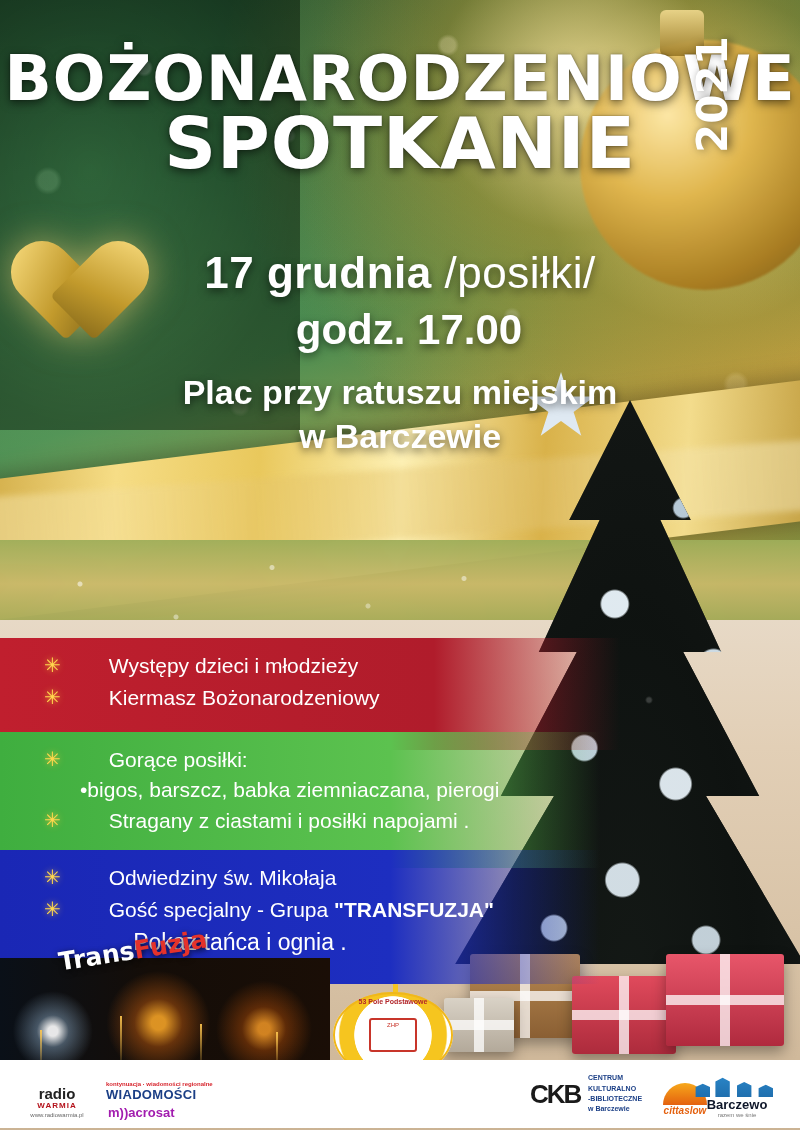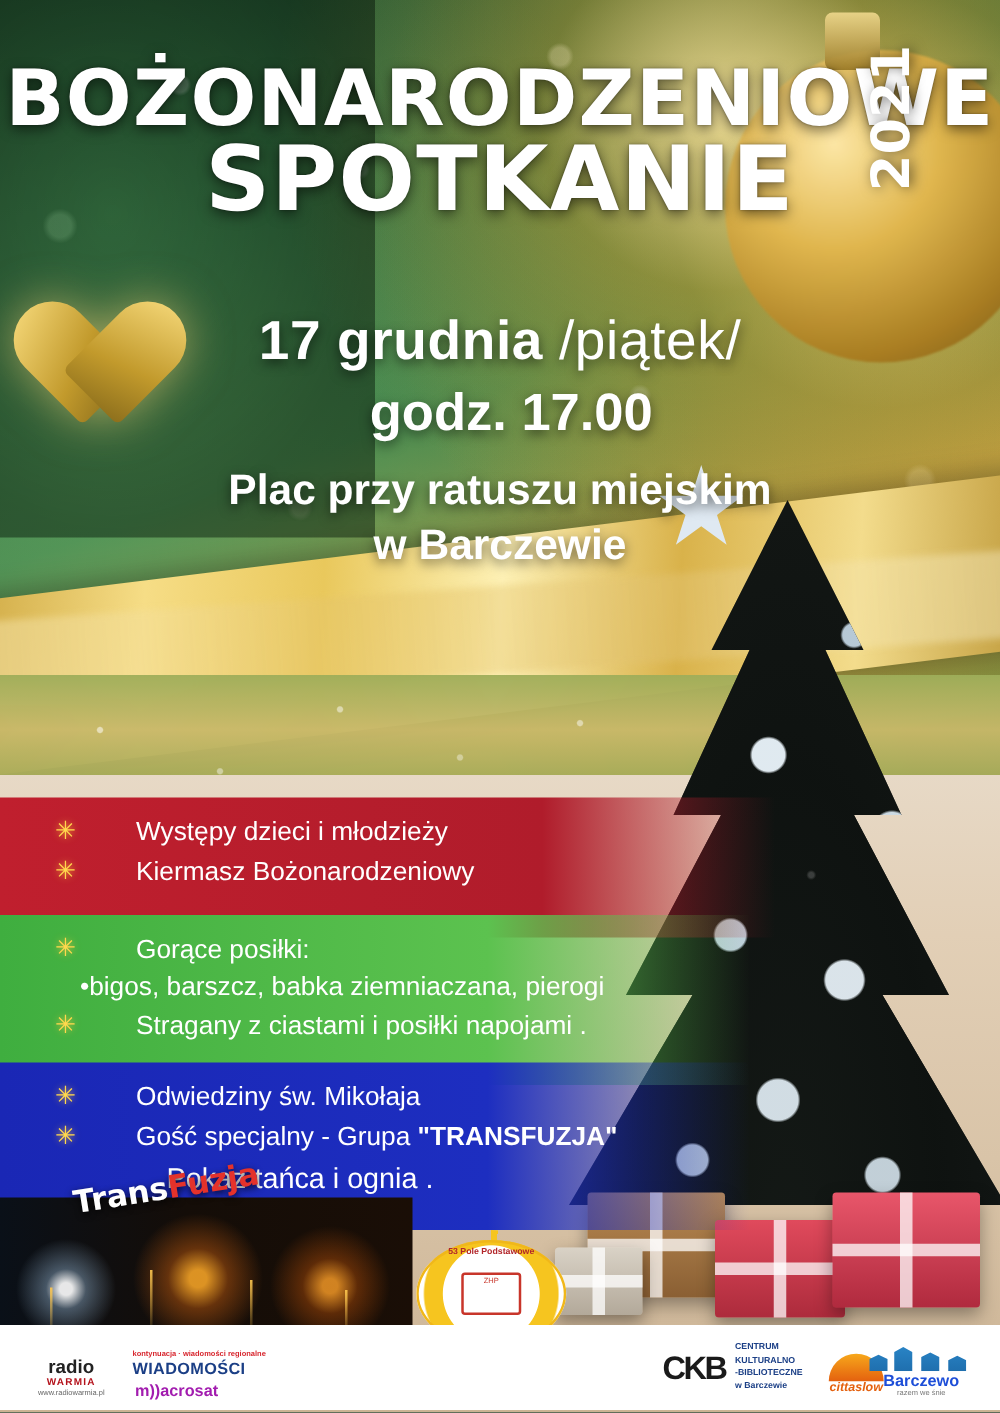--- a/index.html
+++ b/index.html
@@ -191,21 +191,21 @@
     top:850px;width:600px;height:110px;
     background:linear-gradient(90deg,#1a27b5 0%, #1d2ec0 65%, rgba(29,46,192,0) 100%);
   }
   .row{display:flex;align-items:flex-start;gap:10px;padding:2px 0 2px 44px;}
   .star{
     flex:0 0 auto;color:#ffd84d;font-size:20px;line-height:1.3;
     text-shadow:0 0 6px rgba(255,200,60,.8);
   }
   .row .txt{font-size:21px;line-height:1.35;margin-left:38px;}
   .row .txt b{font-weight:bold;}
-  .sub-dot{font-size:21px;padding-left:64px;line-height:1.35;}
+  .sub-dot{font-size:21px;padding-left:64px;line-height:1.35;margin-left:16px;}
   .center-note{font-size:23px;text-align:center;padding-right:120px;margin-top:2px;}
 
   
   .fire-strip{
     position:absolute;left:0;top:958px;width:330px;height:118px;
     background:
       radial-gradient(circle at 16% 62%, rgba(255,255,255,.9) 0 5px, rgba(180,220,255,.35) 16px, rgba(0,0,0,0) 40px),
       radial-gradient(circle at 48% 55%, rgba(255,170,40,.85) 0 7px, rgba(255,120,20,.35) 24px, rgba(0,0,0,0) 52px),
       radial-gradient(circle at 80% 60%, rgba(255,160,40,.8) 0 6px, rgba(255,110,10,.3) 22px, rgba(0,0,0,0) 48px),
       linear-gradient(90deg,#0a1018,#140d08 45%,#1a0e06 100%);
@@ -236,21 +236,21 @@
   .logo-acrosat{left:108px;bottom:8px;font-size:13px;color:#a21caf;font-weight:bold;}
   .logo-ckb{left:530px;bottom:18px;font-size:26px;font-weight:bold;color:#1a1a1a;letter-spacing:-2px;}
   .logo-ckb-txt{left:588px;bottom:14px;font-size:7px;font-weight:bold;color:#1b3f86;line-height:1.45;}
   .logo-citta{left:652px;bottom:12px;text-align:center;width:66px;}
   .logo-citta .sun{width:44px;height:22px;margin:0 auto;border-radius:22px 22px 0 0;background:linear-gradient(180deg,#f7a81b,#e4610f);}
   .logo-citta .nm{font-size:10px;font-style:italic;color:#e4610f;font-weight:bold;}
   .logo-barcz{right:18px;bottom:10px;text-align:center;width:90px;}
   .logo-barcz .sk{height:22px;background:
       linear-gradient(180deg,#2a86c8,#1f6fae);
       clip-path:polygon(4% 100%,4% 55%,12% 40%,20% 55%,20% 100%,26% 100%,26% 30%,34% 12%,42% 30%,42% 100%,50% 100%,50% 48%,58% 32%,66% 48%,66% 100%,74% 100%,74% 60%,82% 44%,90% 60%,90% 100%);}
-  .logo-barcz .nm{font-size:13px;color:#1d4ed8;font-weight:bold;}
+  .logo-barcz .nm{font-size:13px;color:#0f172a;font-weight:bold;}
   .logo-barcz .sl{font-size:6px;color:#777;}
   .logo-harc{
     position:absolute;left:333px;bottom:52px;width:120px;height:86px;
   }
   .logo-harc .ring{
     position:absolute;inset:0;border-radius:50%;
     background:radial-gradient(circle,#ffffff 52%, #f6c51f 53%, #f6c51f 72%, #ffffff 74%);
     box-shadow:0 0 0 2px #f0b71a inset;
   }
   .logo-harc .spikes{
@@ -311,21 +311,21 @@
 
   <div class="headline">
     <div class="h1 line2">BOŻONARODZENIOWE</div>
     <div class="h1">SPOTKANIE</div>
   </div>
   <div class="year">2021</div>
 
   <div class="subline">
     <div class="date">
       <span>17 grudnia</span>
-      <span class="light">/piątek/</span>
+      <span class="light">/posiłki/</span>
     </div>
     <div class="hour">godz. 17.00</div>
     <div class="place">
       <span>Plac przy ratuszu miejskim</span>
       <span class="l2">w Barczewie</span>
     </div>
   </div>
 
 
   <div class="band red">

